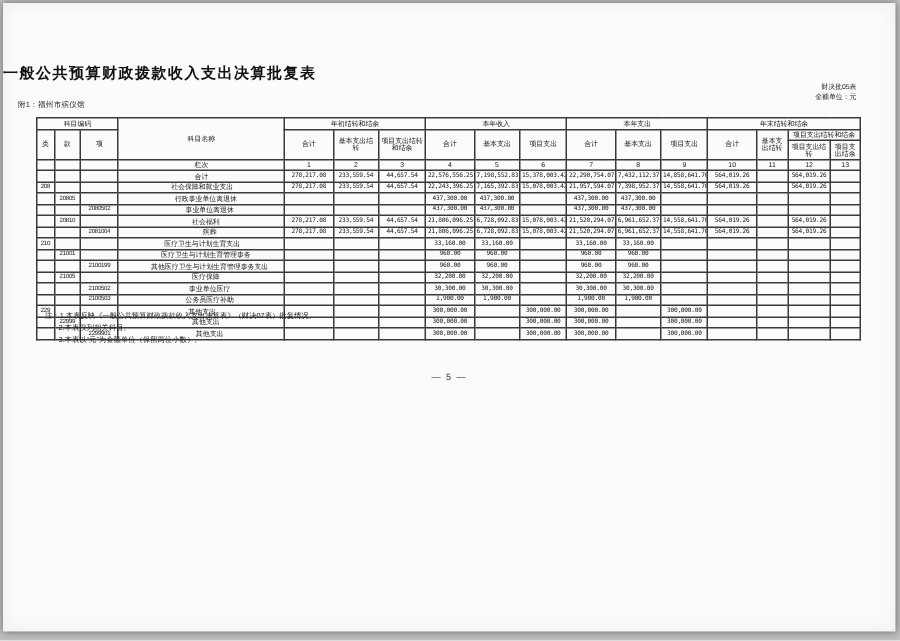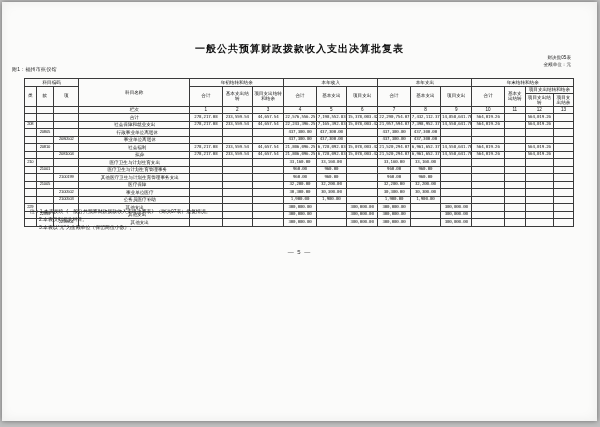--- a/index.html
+++ b/index.html
@@ -12,21 +12,21 @@
   .paper{
     position:absolute;left:2px;top:2px;right:3px;bottom:6px;
     background:#fbfbfa;
     box-shadow:0 0 5px rgba(0,0,0,.45), inset 0 0 12px rgba(0,0,0,.06);
     color:#1b1b1b;
   }
   .attach-line{
     position:absolute;left:10px;top:64px;font-size:5px;color:#222;letter-spacing:.2px;
   }
   .doc-title{
-    position:absolute;left:0;top:40px;width:100%;text-align:center;
+    position:absolute;left:0;top:40px;width:100%;text-align:left;
     font-size:10px;font-weight:bold;letter-spacing:1px;color:#111;
   }
   .form-meta{
     position:absolute;right:26px;top:53px;text-align:right;
     font-size:4.6px;line-height:1.5;color:#222;
   }
   table.budget{
     position:absolute;left:22px;top:76px;
     border-collapse:collapse;table-layout:fixed;width:550px;
     font-size:4.6px;color:#141414;

